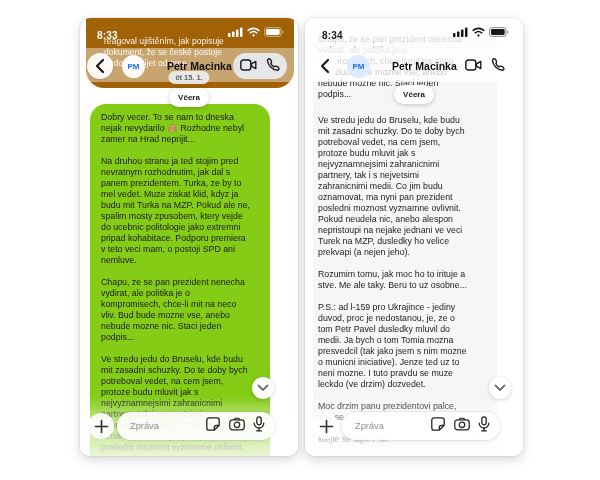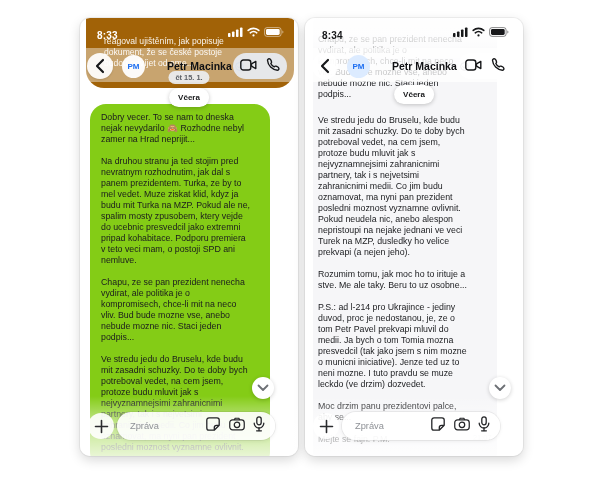--- a/index.html
+++ b/index.html
@@ -155,21 +155,21 @@
         <div class="tl">Dobry vecer. To se nam to dneska</div>
         <div class="tl">nejak nevydarilo 🙈 Rozhodne nebyl</div>
         <div class="tl">zamer na Hrad neprijit...</div>
         <div class="tl"></div>
         <div class="tl">Na druhou stranu ja ted stojim pred</div>
         <div class="tl">nevratnym rozhodnutim, jak dal s</div>
         <div class="tl">panem prezidentem. Turka, ze by to</div>
         <div class="tl">mel vedet. Muze ziskat klid, kdyz ja</div>
         <div class="tl">budu mit Turka na MZP. Pokud ale ne,</div>
         <div class="tl">spalim mosty zpusobem, ktery vejde</div>
-        <div class="tl">do ucebnic presvedcil jako extremni</div>
+        <div class="tl">do ucebnic politologie jako extremni</div>
         <div class="tl">pripad kohabitace. Podporu premiera</div>
         <div class="tl">v teto veci mam, o postoji SPD ani</div>
         <div class="tl">nemluve.</div>
         <div class="tl"></div>
         <div class="tl">Chapu, ze se pan prezident nenecha</div>
         <div class="tl">vydirat, ale politika je o</div>
         <div class="tl">kompromisech, chce-li mit na neco</div>
         <div class="tl">vliv. Bud bude mozne vse, anebo</div>
         <div class="tl">nebude mozne nic. Staci jeden</div>
         <div class="tl">podpis...</div>
@@ -245,23 +245,23 @@
       <div class="tl">oznamovat, ma nyni pan prezident</div>
       <div class="tl">posledni moznost vyznamne ovlivnit.</div>
       <div class="tl">Pokud neudela nic, anebo alespon</div>
       <div class="tl">nepristoupi na nejake jednani ve veci</div>
       <div class="tl">Turek na MZP, dusledky ho velice</div>
       <div class="tl">prekvapi (a nejen jeho).</div>
       <div class="tl"></div>
       <div class="tl">Rozumim tomu, jak moc ho to irituje a</div>
       <div class="tl">stve. Me ale taky. Beru to uz osobne...</div>
       <div class="tl"></div>
-      <div class="tl">P.S.: ad l-214 pro Ukrajince - jediny</div>
+      <div class="tl">P.S.: ad l-159 pro Ukrajince - jediny</div>
       <div class="tl">duvod, proc je nedostanou, je, ze o</div>
-      <div class="tl">tom Petr Pavel prekvapi mluvil do</div>
+      <div class="tl">tom Petr Pavel dusledky mluvil do</div>
       <div class="tl">medii. Ja bych o tom Tomia mozna</div>
       <div class="tl">presvedcil (tak jako jsem s nim mozne</div>
       <div class="tl">o municni iniciative). Jenze ted uz to</div>
       <div class="tl">neni mozne. I tuto pravdu se muze</div>
       <div class="tl">leckdo (ve drzim) dozvedet.</div>
       <div class="tl"></div>
       <div class="tl">Moc drzim panu prezidentovi palce,</div>
       <div class="tl">aby se...</div>
       <div class="tl"></div>
       <div class="tl">Mejte se fajn. P.M.</div>

